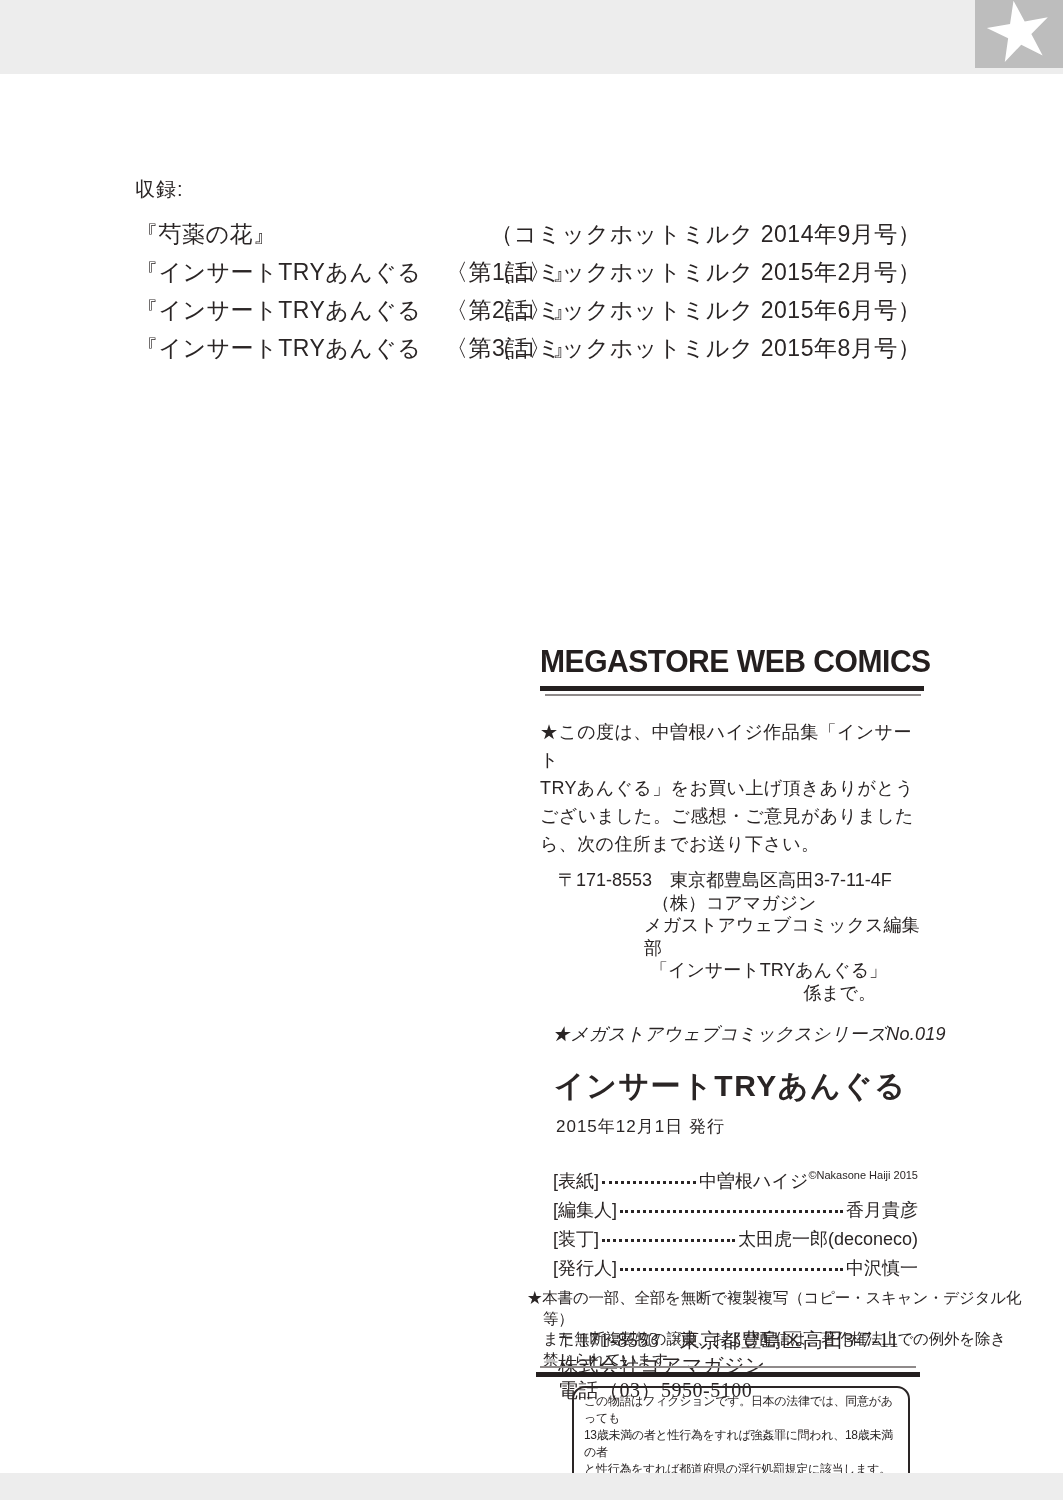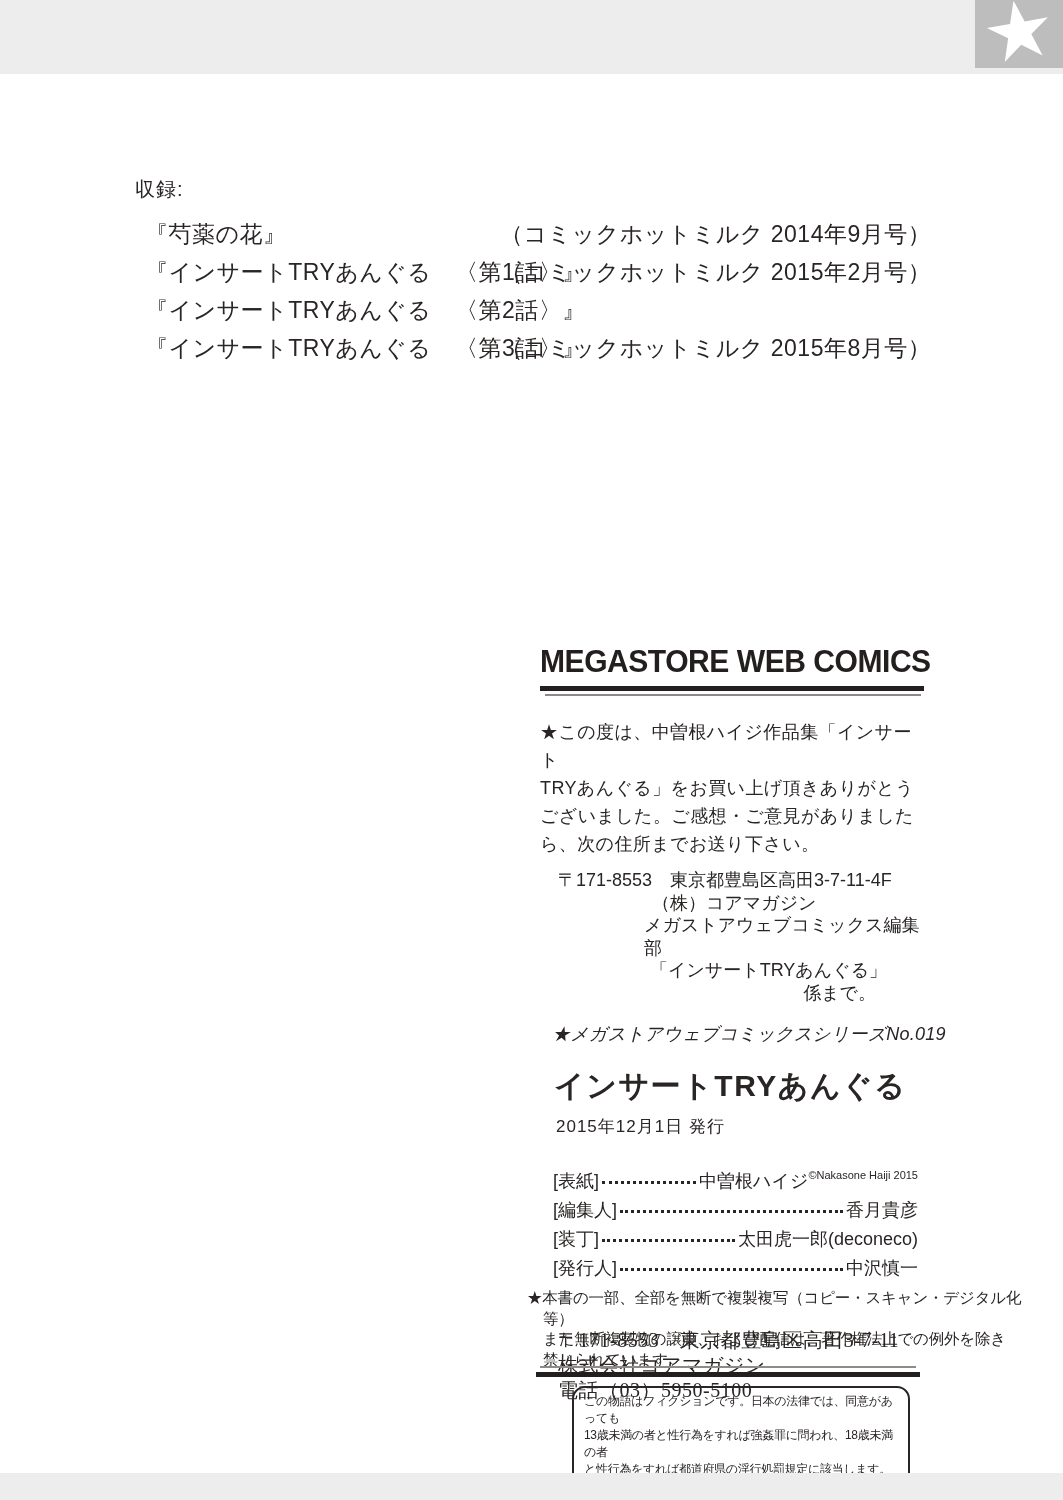--- a/index.html
+++ b/index.html
@@ -10,21 +10,21 @@
   }
   .top-band{position:absolute;left:0;top:0;width:1063px;height:74px;background:#ededed;}
   .star-box{position:absolute;left:975px;top:0;width:88px;height:68px;background:#bdbdbd;
     display:flex;align-items:center;justify-content:center;}
   .star-box svg{transform:rotate(-10deg) translateY(-2px);}
   .bottom-band{position:absolute;left:0;top:1473px;width:1063px;height:27px;background:#ededed;}
 
   
   .contents{position:absolute;left:135px;top:176px;width:810px;}
   .contents-heading{font-size:20px;margin:0 0 16px 0;font-weight:400;letter-spacing:1px;}
-  .contents-row{display:flex;margin-left:10px;height:38px;align-items:flex-start;font-size:23px;letter-spacing:0.5px;}
+  .contents-row{display:flex;height:38px;align-items:flex-start;font-size:23px;letter-spacing:0.5px;}
   .contents-title{width:355px;flex:0 0 355px;white-space:nowrap;}
   .contents-source{white-space:nowrap;}
 
   
   .colophon{position:absolute;left:540px;top:644px;width:384px;}
   .logo{font-size:31px;font-weight:bold;letter-spacing:-0.5px;color:#241f1f;
     transform:scaleX(0.97);transform-origin:left;white-space:nowrap;}
   .rule-thick{height:5px;background:#241f1f;margin-top:6px;}
   .rule-thin{height:2px;background:#8f8a8a;margin-top:3px;margin-left:5px;margin-right:3px;}
 
@@ -76,20 +76,21 @@
   <div class="contents-row">
     <span class="contents-title">『芍薬の花』</span>
     <span class="contents-source">（コミックホットミルク 2014年9月号）</span>
   </div>
   <div class="contents-row">
     <span class="contents-title">『インサートTRYあんぐる　〈第1話〉』</span>
     <span class="contents-source">（コミックホットミルク 2015年2月号）</span>
   </div>
   <div class="contents-row">
     <span class="contents-title">『インサートTRYあんぐる　〈第2話〉』</span>
+    <span class="contents-source">（コミックホットミルク 2015年6月号）</span>
   </div>
   <div class="contents-row">
     <span class="contents-title">『インサートTRYあんぐる　〈第3話〉』</span>
     <span class="contents-source">（コミックホットミルク 2015年8月号）</span>
   </div>
 </div>
 
 <div class="colophon">
   <div class="logo">MEGASTORE WEB COMICS</div>
   <div class="rule-thick"></div>

